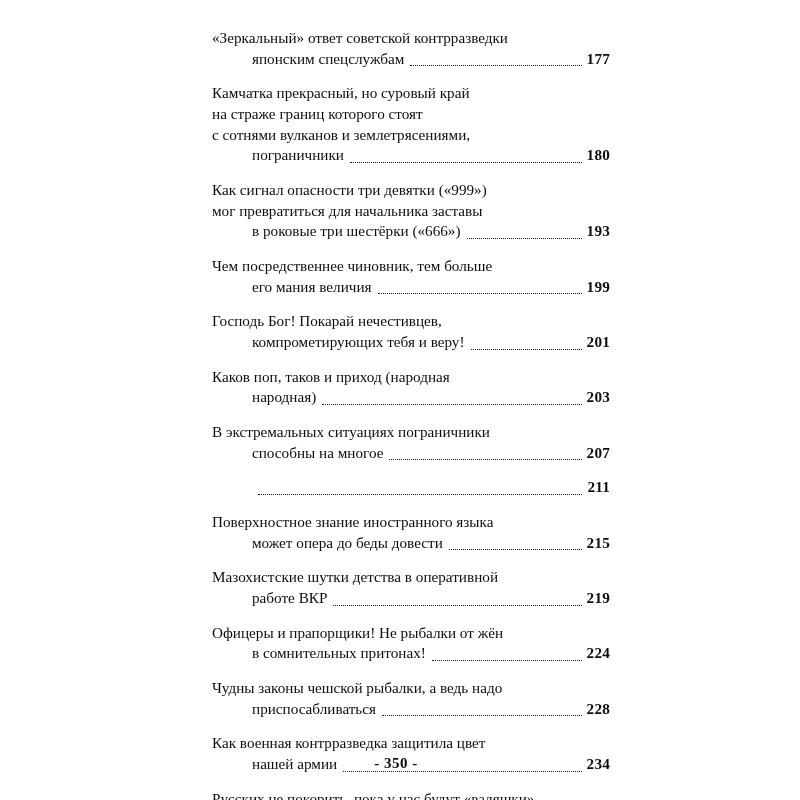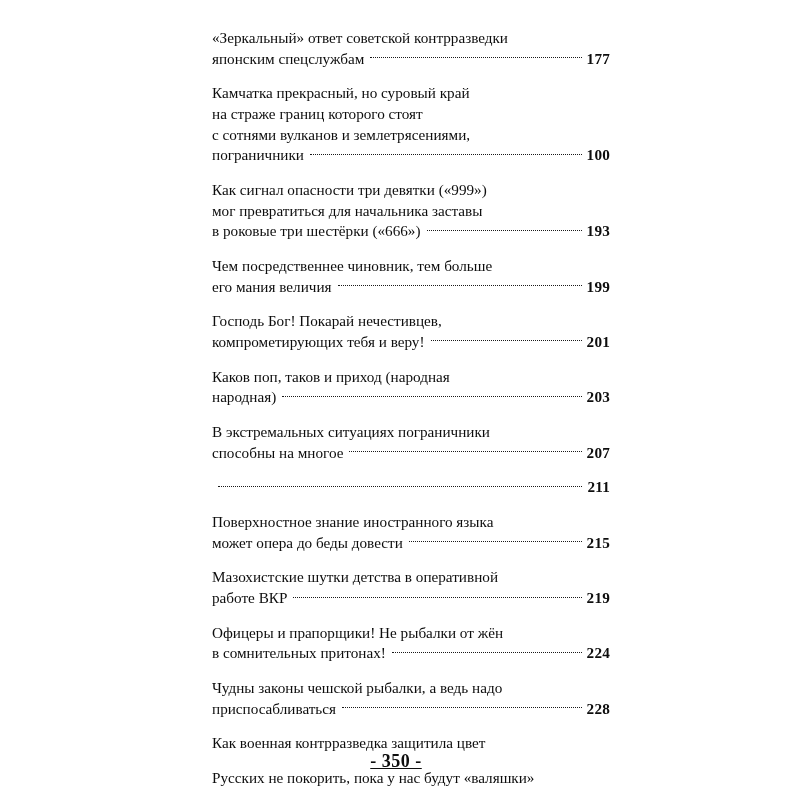--- a/index.html
+++ b/index.html
@@ -28,22 +28,23 @@
     margin-bottom: 14px;
     font-size: 15.2px;
     line-height: 1.36;
   }
   .entry .line {
     display: block;
     white-space: nowrap;
   }
   .entry .line.last {
     display: flex;
-    align-items: flex-start;
+    align-items: flex-end;
     white-space: nowrap;
+    margin-left: 40px;
   }
   .title-text {
     flex: 0 0 auto;
   }
   .leader {
     flex: 1 1 auto;
     margin: 0 5px 0 6px;
     position: relative;
     top: -3px;
     border-bottom: 1.5px dotted #1a1a1a;
@@ -54,24 +55,23 @@
     flex: 0 0 auto;
     font-weight: 700;
     letter-spacing: 0.2px;
   }
   .folio {
     position: absolute;
     left: 0;
     right: 8px;
     bottom: 28px;
     text-align: center;
-    font-size: 18px;
+    font-size: 15px;
     font-weight: 700;
     letter-spacing: 0.5px;
-    text-decoration: underline;
   }
 </style>
 </head>
 <body>
 
 <div class="page">
   <div class="toc" id="toc-root">
       <div class="entry">
         <div class="line">«Зеркальный» ответ советской контрразведки</div>
         <div class="line last">
@@ -80,21 +80,21 @@
           <span class="page-num">177</span>
         </div>
       </div>
       <div class="entry">
         <div class="line">Камчатка прекрасный, но суровый край</div>
         <div class="line">на страже границ которого стоят</div>
         <div class="line">с сотнями вулканов и землетрясениями,</div>
         <div class="line last">
           <span class="title-text">пограничники</span>
           <span class="leader"></span>
-          <span class="page-num">100</span>
+          <span class="page-num">180</span>
         </div>
       </div>
       <div class="entry">
         <div class="line">Как сигнал опасности три девятки («999»)</div>
         <div class="line">мог превратиться для начальника заставы</div>
         <div class="line last">
           <span class="title-text">в роковые три шестёрки («666»)</span>
           <span class="leader"></span>
           <span class="page-num">193</span>
         </div>
@@ -164,19 +164,24 @@
       <div class="entry">
         <div class="line">Чудны законы чешской рыбалки, а ведь надо</div>
         <div class="line last">
           <span class="title-text">приспосабливаться</span>
           <span class="leader"></span>
           <span class="page-num">228</span>
         </div>
       </div>
       <div class="entry">
         <div class="line">Как военная контрразведка защитила цвет</div>
+        <div class="line last">
+          <span class="title-text">нашей армии</span>
+          <span class="leader"></span>
+          <span class="page-num">234</span>
+        </div>
       </div>
       <div class="entry">
         <div class="line">Русских не покорить, пока у нас будут «валяшки»</div>
       </div>
     </div>
   <div class="folio">- 350 -</div>
 </div>
 
 </body></html>

